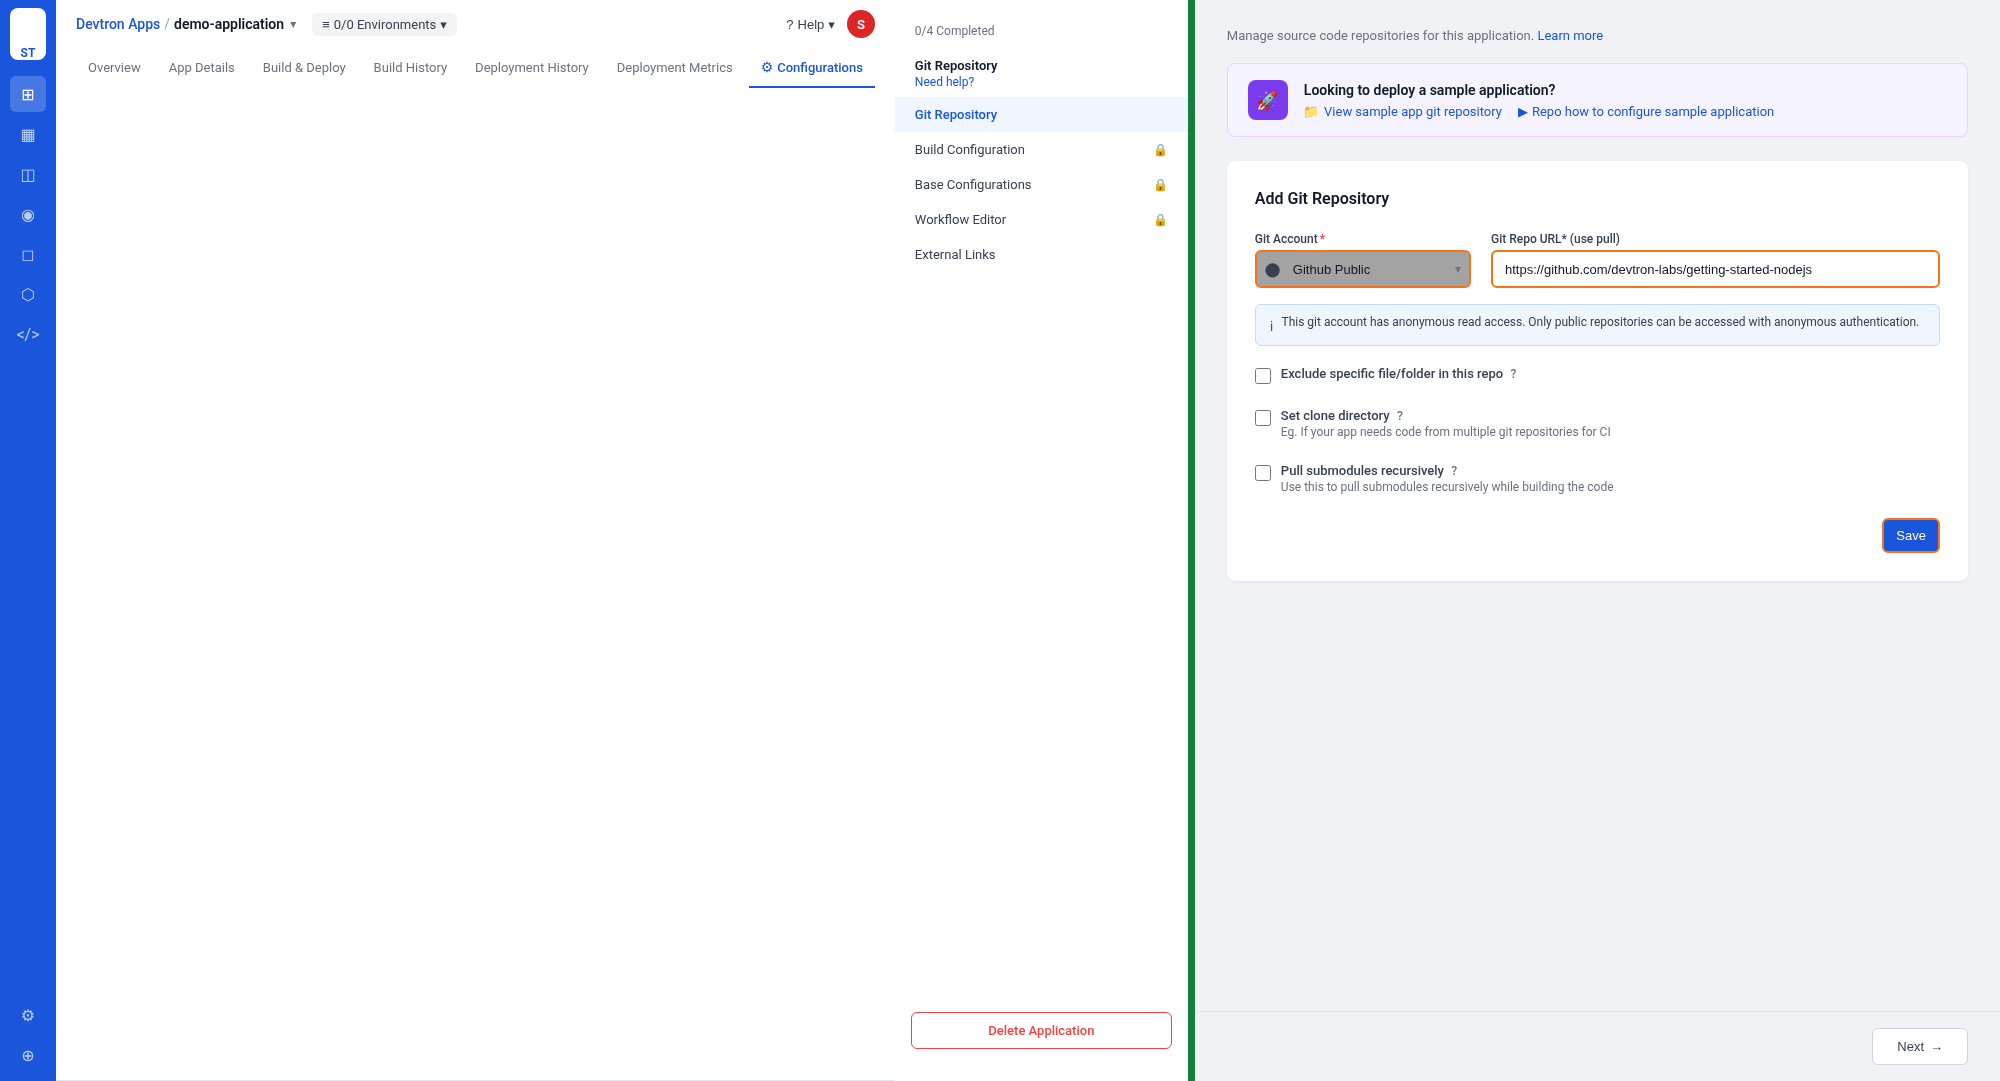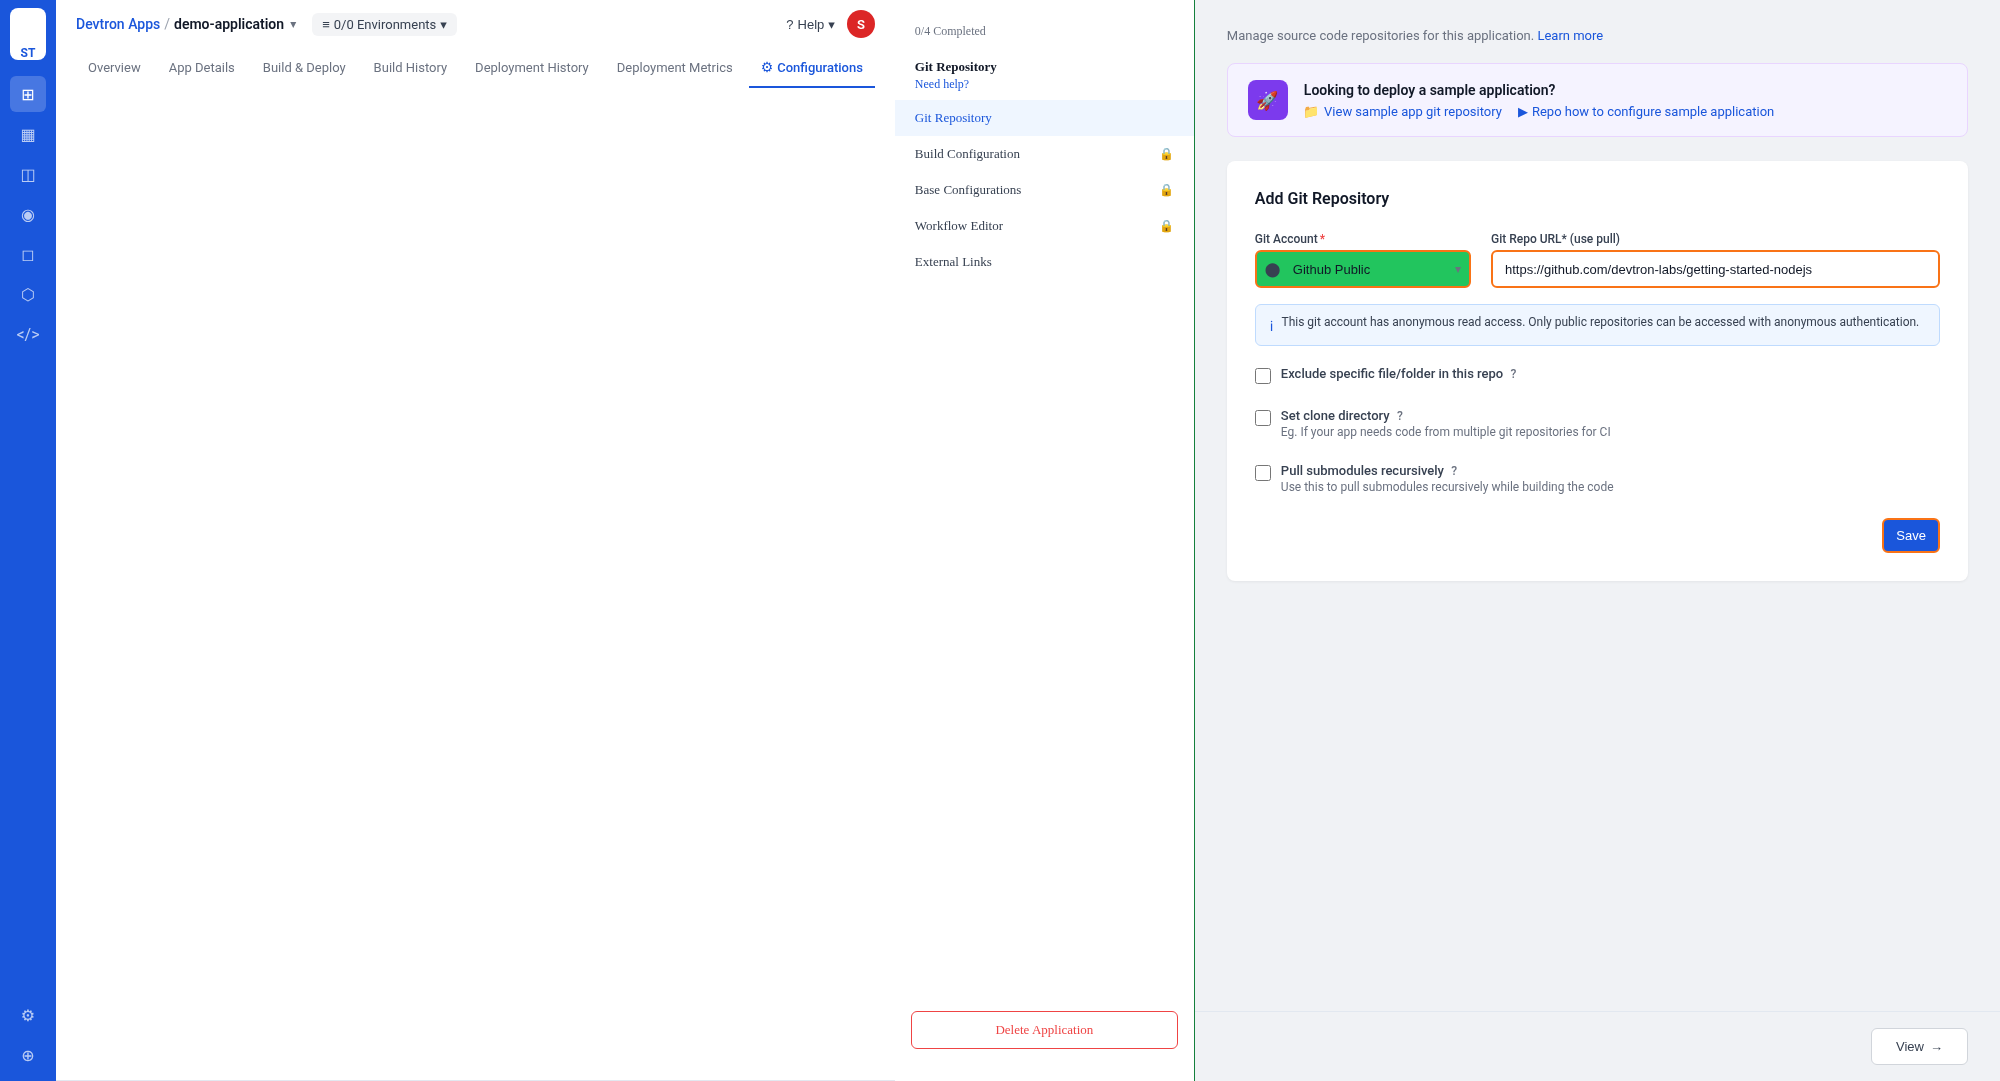--- a/index.html
+++ b/index.html
@@ -100,26 +100,25 @@
     .content-area {
       display: flex;
       flex: 1;
       overflow: hidden;
     }
 
     
     .left-sidebar {
       width: 300px;
       background: #fff;
-      border-right: 1px solid #15803d;
+      border-right: 7px solid #15803d;
       display: flex;
       flex-direction: column;
       flex-shrink: 0;
       padding: 16px 0;
-      font-family: Liberation Serif, serif;
     }
     .sidebar-progress {
       padding: 8px 20px 12px;
       font-size: 12px; color: #6b7280;
     }
     .sidebar-section {
       padding: 8px 20px;
     }
     .sidebar-section-title {
       font-weight: 600; font-size: 13px; color: #111827;
@@ -196,21 +195,21 @@
 
     .select-wrapper {
       position: relative;
     }
     .form-select {
       width: 100%; height: 38px;
       border: 2px solid #f97316;
       border-radius: 6px;
       padding: 0 32px 0 36px;
       font-size: 13px; color: #111827;
-      background: #22c55e;
+      background: #a3a3a3;
       appearance: none; cursor: pointer;
       outline: none;
     }
     .select-prefix-icon {
       position: absolute; left: 10px; top: 50%; transform: translateY(-50%);
       font-size: 14px; color: #374151; pointer-events: none;
     }
     .select-chevron {
       position: absolute; right: 10px; top: 50%; transform: translateY(-50%);
       font-size: 12px; color: #6b7280; pointer-events: none;
@@ -463,19 +462,19 @@
           </div>
 
           <div class="form-actions">
             <button class="save-btn">Save</button>
           </div>
         </div>
       </div>
 
       <div class="bottom-bar">
         <button class="next-btn">
-          <span>View</span>
+          <span>Next</span>
           <span>→</span>
         </button>
       </div>
     </div>
   </div>
 </div>
 
 </body></html>

